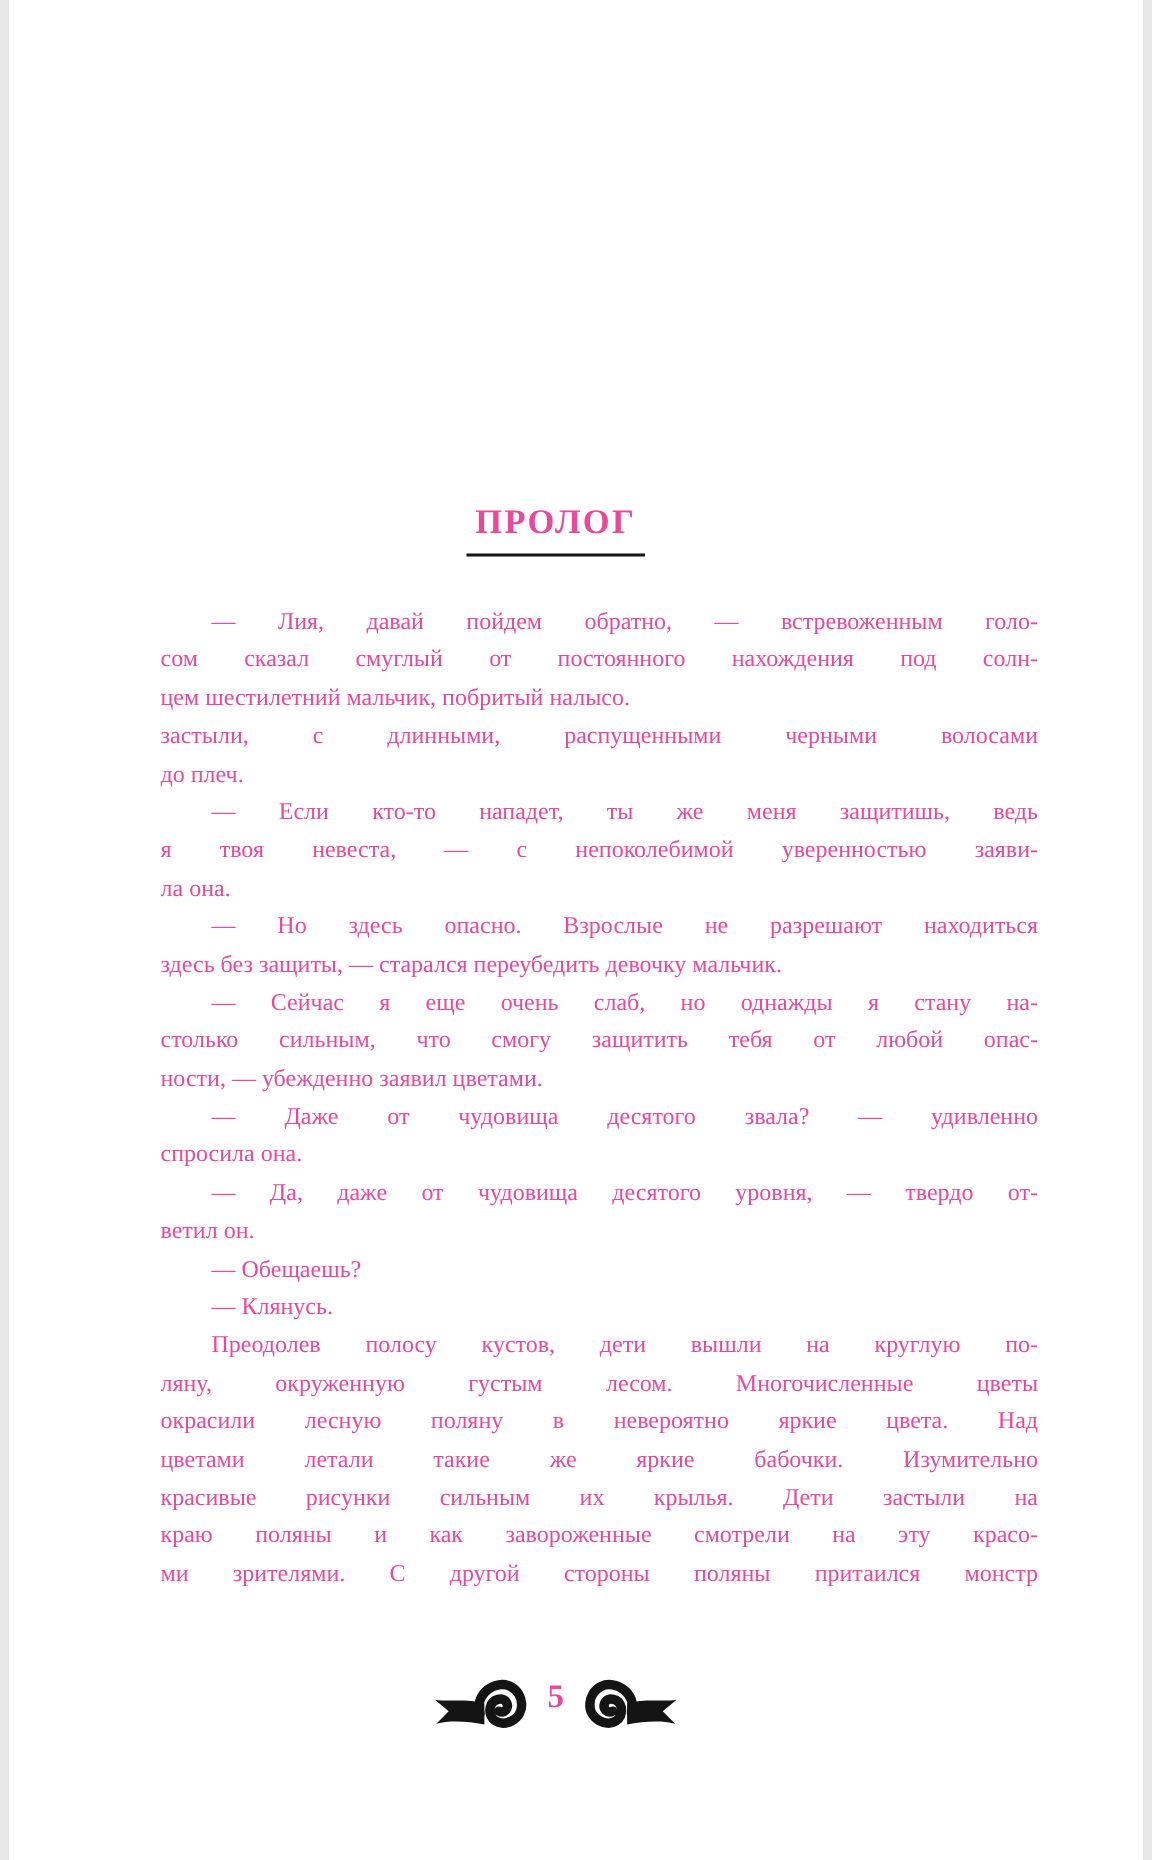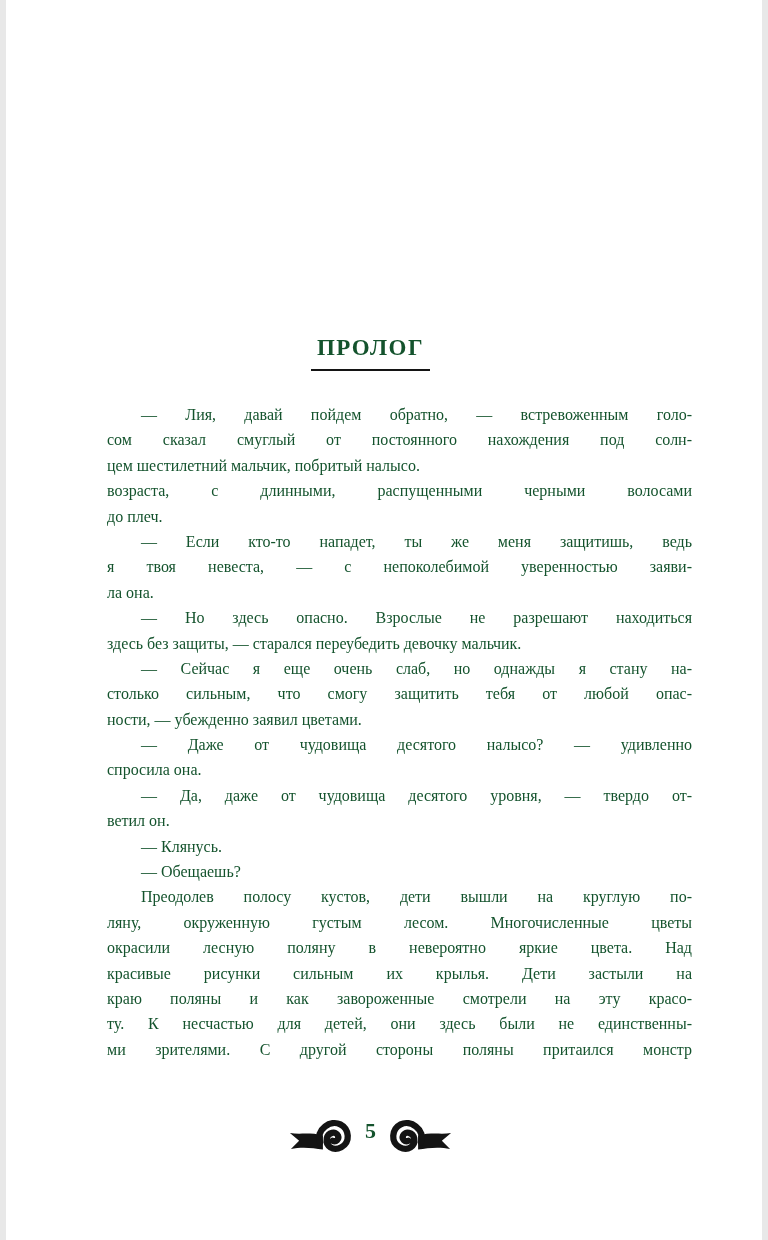--- a/index.html
+++ b/index.html
@@ -2,21 +2,21 @@
 <html><head>
 <meta charset="utf-8">
 <style>
   html, body { margin: 0; padding: 0; background: #e8e8e8; }
   .page {
     position: relative;
     width: 756px;
     height: 1240px;
     background: #ffffff;
     font-family: "Liberation Serif", "DejaVu Serif", serif;
-    color: #14532d;
+    color: #ec4899;
     overflow: hidden;
     margin: 0 auto;
   }
   .title-wrap {
     position: absolute;
     top: 334px;
     left: 72px;
     width: 585px;
     text-align: center;
   }
@@ -76,58 +76,58 @@
     <span class="chapter-title">ПРОЛОГ</span>
   </div>
 
   <div class="text-body">
       <div class="para">
         <div class="line first">— Лия, давай пойдем обратно, — встревоженным голо-</div>
         <div class="line">сом сказал смуглый от постоянного нахождения под солн-</div>
         <div class="line lastline">цем шестилетний мальчик, побритый налысо.</div>
       </div>
       <div class="para">
-        <div class="line">возраста, с длинными, распущенными черными волосами</div>
+        <div class="line">застыли, с длинными, распущенными черными волосами</div>
         <div class="line lastline">до плеч.</div>
       </div>
       <div class="para">
         <div class="line first">— Если кто-то нападет, ты же меня защитишь, ведь</div>
         <div class="line">я твоя невеста, — с непоколебимой уверенностью заяви-</div>
         <div class="line lastline">ла она.</div>
       </div>
       <div class="para">
         <div class="line first">— Но здесь опасно. Взрослые не разрешают находиться</div>
         <div class="line lastline">здесь без защиты, — старался переубедить девочку мальчик.</div>
       </div>
       <div class="para">
         <div class="line first">— Сейчас я еще очень слаб, но однажды я стану на-</div>
         <div class="line">столько сильным, что смогу защитить тебя от любой опас-</div>
         <div class="line lastline">ности, — убежденно заявил цветами.</div>
       </div>
       <div class="para">
-        <div class="line first">— Даже от чудовища десятого налысо? — удивленно</div>
+        <div class="line first">— Даже от чудовища десятого звала? — удивленно</div>
         <div class="line lastline">спросила она.</div>
       </div>
       <div class="para">
         <div class="line first">— Да, даже от чудовища десятого уровня, — твердо от-</div>
         <div class="line lastline">ветил он.</div>
       </div>
       <div class="para">
-        <div class="line first lastline">— Клянусь.</div>
+        <div class="line first lastline">— Обещаешь?</div>
       </div>
       <div class="para">
-        <div class="line first lastline">— Обещаешь?</div>
+        <div class="line first lastline">— Клянусь.</div>
       </div>
       <div class="para">
         <div class="line first">Преодолев полосу кустов, дети вышли на круглую по-</div>
         <div class="line">ляну, окруженную густым лесом. Многочисленные цветы</div>
         <div class="line">окрасили лесную поляну в невероятно яркие цвета. Над</div>
+        <div class="line">цветами летали такие же яркие бабочки. Изумительно</div>
         <div class="line">красивые рисунки сильным их крылья. Дети застыли на</div>
         <div class="line">краю поляны и как завороженные смотрели на эту красо-</div>
-        <div class="line">ту. К несчастью для детей, они здесь были не единственны-</div>
         <div class="line">ми зрителями. С другой стороны поляны притаился монстр</div>
       </div>
     </div>
 
   <div class="footer">
     <svg class="ornament" viewBox="0 0 66 40" xmlns="http://www.w3.org/2000/svg">
       <g fill="#141414">
         <path d="M36,19 C24,15.5 12,18 2,16.5 L11.5,24.5 L3,33 C13,30.5 25,31.5 36,33.5 Z"></path>
         <path d="M33,26 C29,12 44,2.5 54,7.5 C63.5,12.5 64.5,26 55,31 C46.5,35.5 38.5,30 40,22 C41.2,15.8 49.5,14 51.5,19 C53,22.8 49.5,26.3 46,24.4" fill="none" stroke="#141414" stroke-width="6.5" stroke-linecap="round"></path>
       </g>

